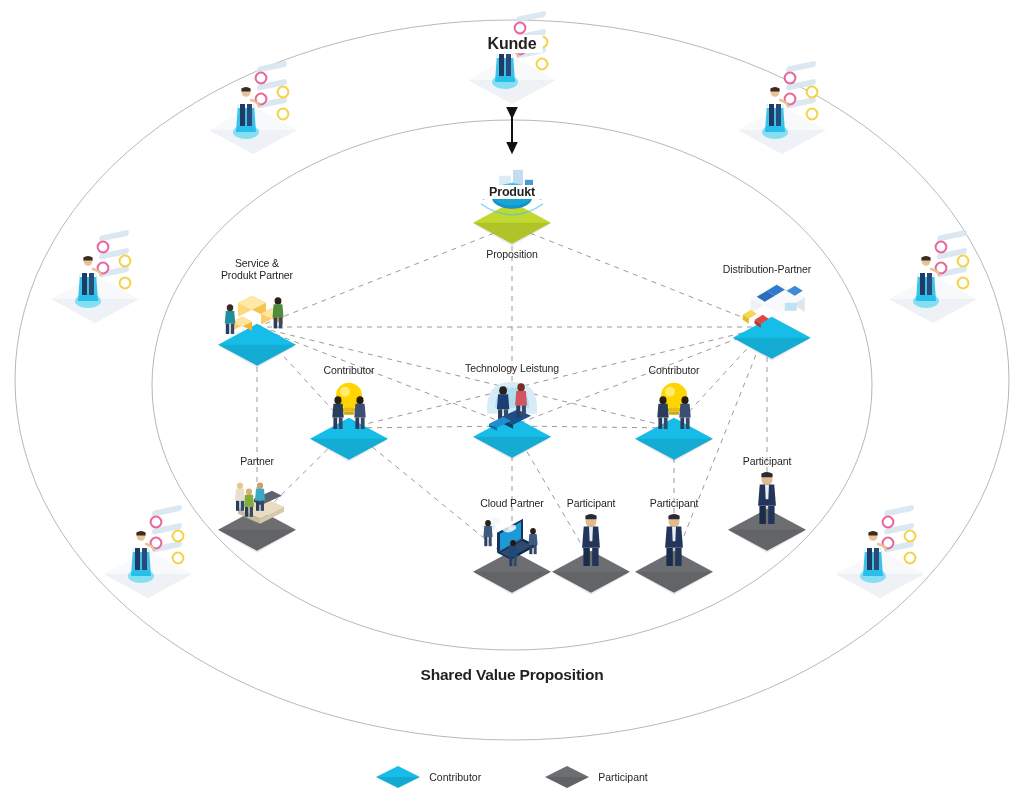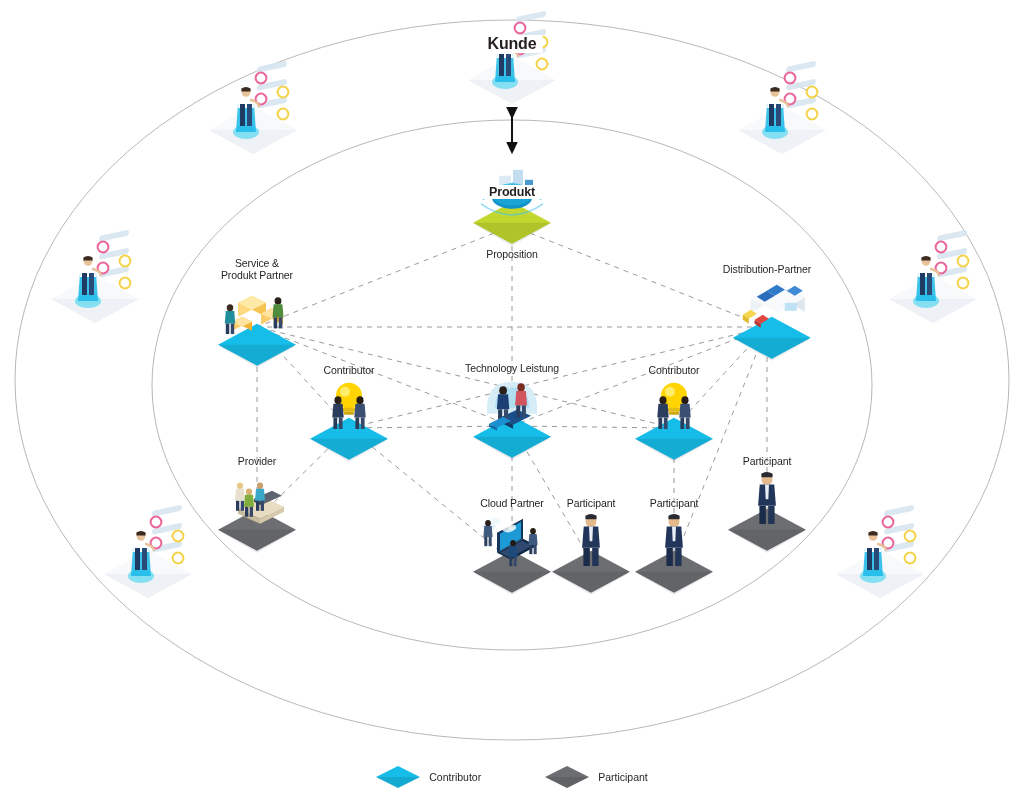--- a/index.html
+++ b/index.html
@@ -424,21 +424,21 @@
   </g>
       <g transform="translate(50,2) scale(1.15)">
     <ellipse cx="0" cy="-17" rx="3.1" ry="3.4" fill="#241c14"></ellipse>
     <path d="M-4,-14 L4,-14 L5,-2 L-5,-2 Z" fill="#3b4f73"></path>
     <rect x="-4" y="-2" width="3.3" height="10" fill="#2b3d5c"></rect>
     <rect x="0.7" y="-2" width="3.3" height="10" fill="#35496b"></rect>
   </g>
           </svg></div>
       </div>
       <div class="node" style="left: 257px; top: 505px;">
-        <div class="node-label">Provider</div>
+        <div class="node-label">Partner</div>
         <div class="node-art"><svg width="78" height="82" viewBox="0 -40 78 82" style="overflow:visible">
             <g opacity="0.16">
               <polygon points="39,2 76,23 39,44 2,23" fill="#6a7380"></polygon>
             </g>
             <polygon points="39,0 78,21 39,42 0,21" fill="#6d6e71"></polygon>
             <polygon points="39,21 78,21 39,42 0,21" fill="#000" opacity="0.09"></polygon>
 
       <polygon points="20,0 44,-12 66,-2 42,10" fill="#e8dcc2"></polygon>
       <polygon points="20,0 20,5 42,15 42,10" fill="#c9bb9d"></polygon>
       <polygon points="42,10 42,15 66,3 66,-2" fill="#d6c8ab"></polygon>
@@ -559,20 +559,21 @@
         <path d="M-1.2,-16 L1.2,-16 L0.8,-7 L-0.8,-7 Z" fill="#e9eef5"></path>
         <rect x="-4.6" y="-3" width="3.9" height="11" fill="#1b2b4a"></rect>
         <rect x="0.7" y="-3" width="3.9" height="11" fill="#223557"></rect>
       </g>
           </svg></div>
       </div>
     </div>
 
   <div class="ring-title" id="kunde-title" style="left:512px;top:14px;">Kunde</div>
   <div class="ring-title" id="leistung-title" style="left:512px;top:162px;">Produkt</div>
+  <div class="ring-title" id="svp-title" style="left:512px;top:645px;">Shared Value Proposition</div>
 
   <div class="legend" id="legend">
       <div class="legend-item">
     <svg class="legend-swatch" viewBox="0 0 44 22">
       <polygon points="22,0 44,11 22,22 0,11" fill="#16bde8"></polygon>
       <polygon points="22,11 44,11 22,22 0,11" fill="#000" opacity="0.10"></polygon>
     </svg>
     <span class="legend-label">Contributor</span>
       </div>
       <div class="legend-item">

